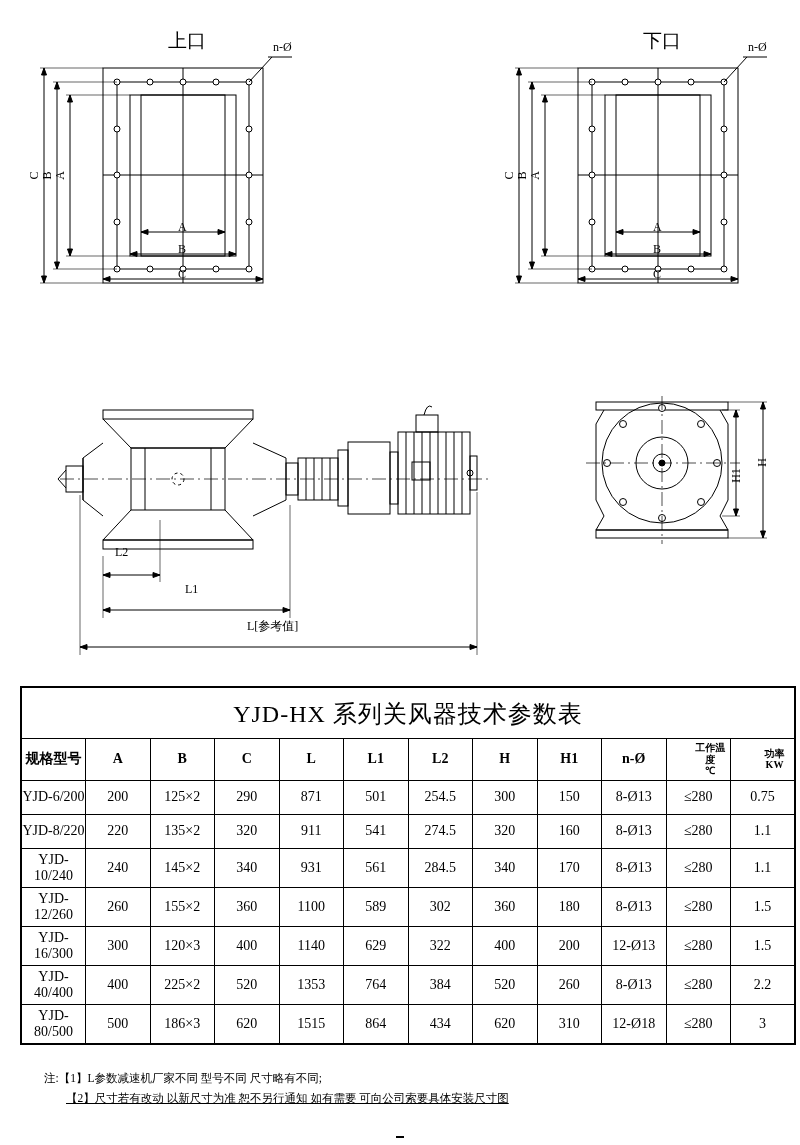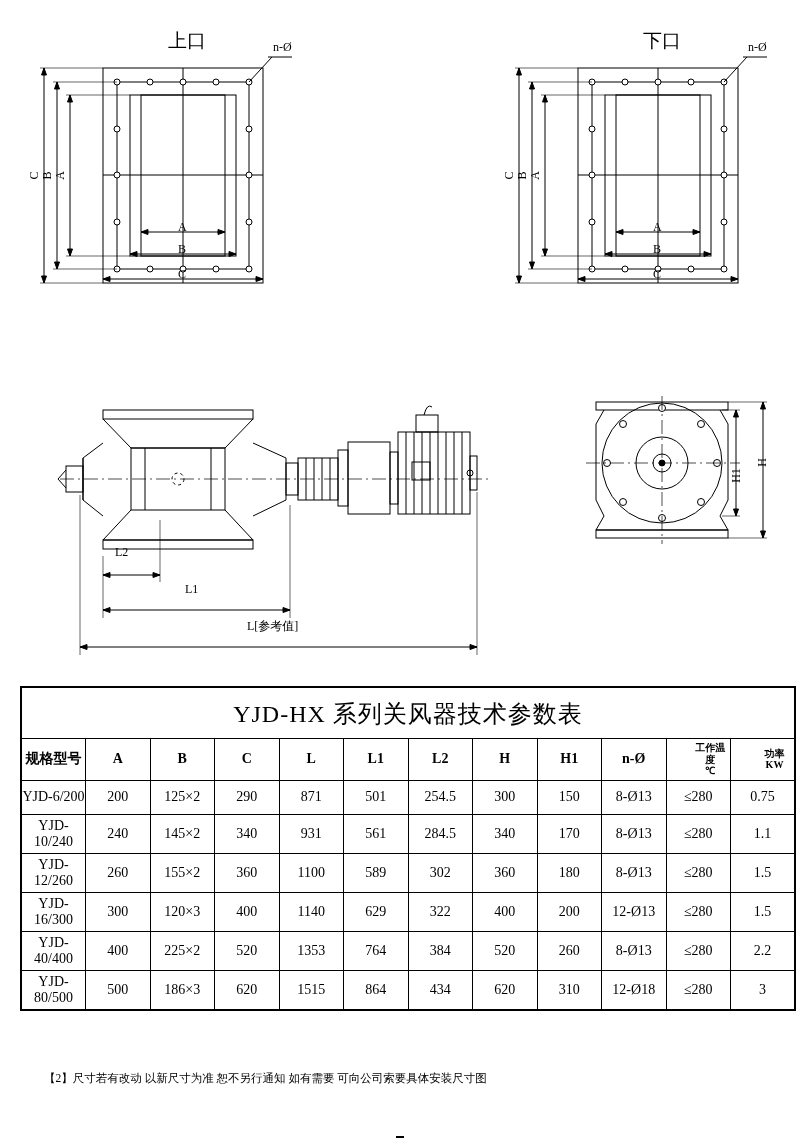--- a/index.html
+++ b/index.html
@@ -334,20 +334,34 @@
           <td>871</td>
           <td>501</td>
           <td>254.5</td>
           <td>300</td>
           <td>150</td>
           <td>8-Ø13</td>
           <td>≤280</td>
           <td>0.75</td>
         </tr>
         <tr>
+          <td class="model">YJD-8/220</td>
+          <td>220</td>
+          <td>135×2</td>
+          <td>320</td>
+          <td>911</td>
+          <td>541</td>
+          <td>274.5</td>
+          <td>320</td>
+          <td>160</td>
+          <td>8-Ø13</td>
+          <td>≤280</td>
+          <td>1.1</td>
+        </tr>
+        <tr>
           <td class="model">YJD-10/240</td>
           <td>240</td>
           <td>145×2</td>
           <td>340</td>
           <td>931</td>
           <td>561</td>
           <td>284.5</td>
           <td>340</td>
           <td>170</td>
           <td>8-Ø13</td>
@@ -408,17 +422,18 @@
           <td>310</td>
           <td>12-Ø18</td>
           <td>≤280</td>
           <td>3</td>
         </tr>
       </tbody>
     </table>
   </div>
 
   <div class="notes">
+    <div>注:【1】L参数减速机厂家不同 型号不同 尺寸略有不同;</div>
     <div>【2】尺寸若有改动 以新尺寸为准 恕不另行通知 如有需要 可向公司索要具体安装尺寸图</div>
   </div>
 
   <div class="footmark"></div>
 </div>
 
 </body></html>

